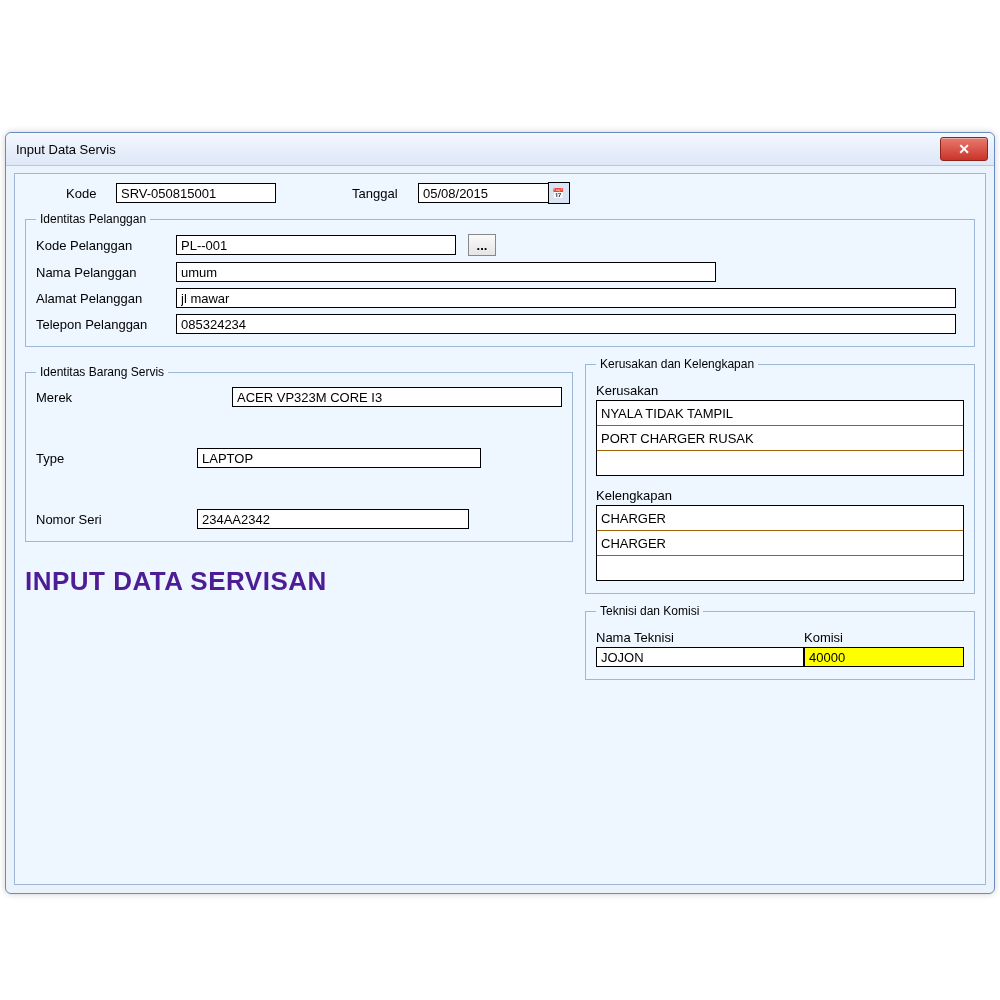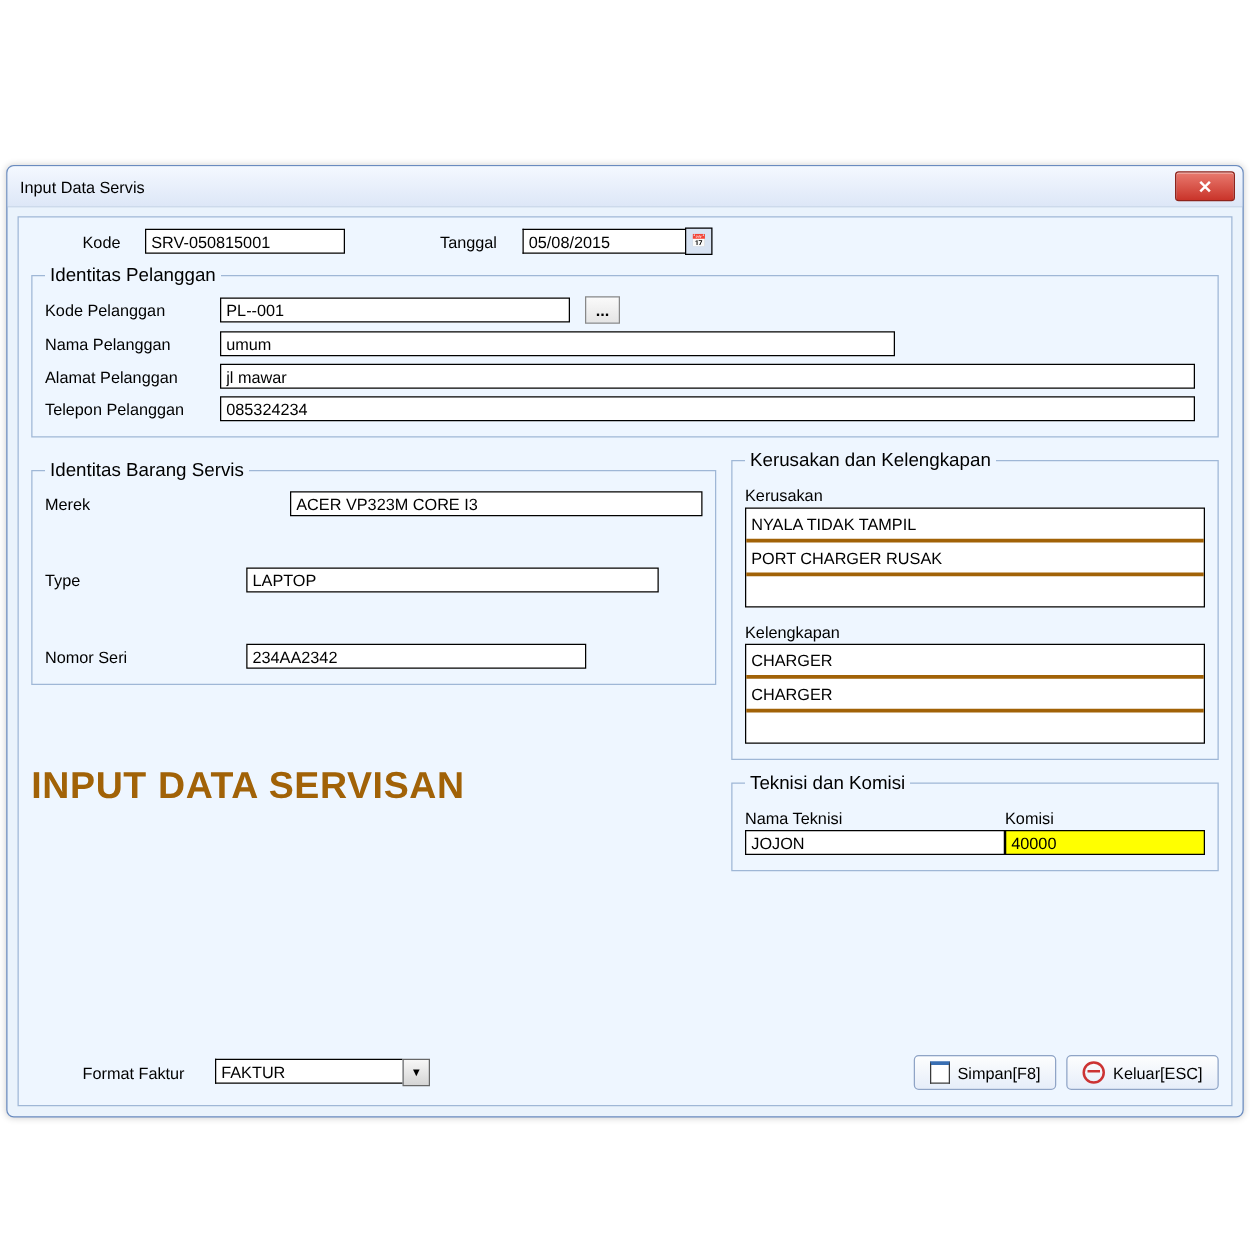--- a/index.html
+++ b/index.html
@@ -10,36 +10,36 @@
   .closebtn{position:absolute;right:6px;top:4px;width:46px;height:22px;background:linear-gradient(#e97a6f,#c9342a);border:1px solid #8e241c;border-radius:3px;display:flex;align-items:center;justify-content:center;color:#fff;font-weight:bold;font-size:12px;box-shadow:inset 0 1px 0 rgba(255,255,255,.4);}
   .closebtn span{display:block;line-height:1;font-size:14px;}
   .client{position:absolute;left:8px;top:40px;right:8px;bottom:8px;border:1px solid #9fb7d6;background:#eef6ff;padding:8px 10px;}
   .row{display:flex;align-items:center;gap:6px;}
   .lbl{display:inline-block;margin-left:41px;}
   input.txt{height:20px;border:1px solid #000;background:#fff;font:inherit;padding:0 4px;box-sizing:border-box;}
   .dateinp{display:flex;align-items:center;}
   .dateinp input{border-right:none;}
   .datebtn{width:20px;height:20px;border:1px solid #000;background:#d8e3f3;font-size:10px;font-weight:bold;display:flex;align-items:center;justify-content:center;}
   fieldset{border:1px solid #9fb7d6;margin:8px 0 0 0;padding:8px 10px 12px 10px;}
-  legend{padding:0 4px;font-size:15px;}
+  legend{padding:0 4px;font-size:12px;}
   .formgrid{display:grid;grid-template-columns:140px 1fr;row-gap:6px;align-items:center;}
   .ellbtn{width:26px;height:20px;border:1px solid #888;background:linear-gradient(#fafafa,#e5e5e5);font-weight:bold;display:inline-flex;align-items:center;justify-content:center;margin-left:6px;}
   .cols{display:flex;gap:12px;margin-top:10px;}
   .leftcol{flex:0 0 500px;}
   .rightcol{flex:1;}
   .rightcol fieldset{margin-top:0;}
   .listbox{border:1px solid #000;background:#fff;}
-  .listbox .cell{height:22px;border-bottom:3px solid #a16207;padding:1px 4px;font-size:13px;display:flex;align-items:center;}
+  .listbox .cell{height:22px;border-bottom:1px solid #a16207;padding:1px 4px;font-size:13px;display:flex;align-items:center;}
   .listbox .cell:last-child{border-bottom:none;}
   .sublbl{margin:4px 0 2px 0;}
   .tkwrap{display:flex;gap:0;}
   .tkcol{flex:1;}
   .tkcol input{width:100%;}
   .hlyellow{background:#ffff00 !important;}
-  .watermark{color:#a16207;font-family:Arial,sans-serif;font-weight:bold;font-size:30px;letter-spacing:.5px;margin-top:64px;}
+  .watermark{color:#4c1d95;font-family:Arial,sans-serif;font-weight:bold;font-size:26px;letter-spacing:.5px;margin-top:24px;}
   .bottombar{position:absolute;left:10px;right:10px;bottom:12px;display:flex;align-items:center;justify-content:space-between;}
   .combo{display:flex;}
   .combo input{width:150px;border-right:none;}
   .combo .cbtn{width:20px;height:20px;border:1px solid #676767;background:linear-gradient(#f7f7f7,#d5d5d5);display:flex;align-items:center;justify-content:center;font-size:9px;}
   .btns{display:flex;gap:8px;}
   .btn{height:28px;padding:0 12px;border:1px solid #8fa4c6;border-radius:4px;background:linear-gradient(#fdfefe,#e6edf9);display:inline-flex;align-items:center;gap:6px;font:inherit;}
   .btn .ico{width:14px;height:14px;display:inline-block;}
   .ico-save{border:1px solid #3a3a3a;border-top:3px solid #3a6fb2;background:#fff;}
   .ico-exit{width:14px;height:14px;border-radius:50%;border:2px solid #c33;position:relative;}
   .ico-exit:after{content:"";position:absolute;left:2px;right:2px;top:5px;height:2px;background:#c33;}
@@ -86,21 +86,21 @@
     </fieldset>
 
     <div class="cols">
       <div class="leftcol">
         <fieldset>
           <legend>Identitas Barang Servis</legend>
           <div class="formgrid" style="grid-template-columns:120px 1fr;gap:41px;">
             <span>Merek</span>
             <input class="txt" style="width: 330px; margin-left: 35px;" value="ACER VP323M CORE I3">
             <span>Type</span>
-            <input class="txt" style="width: 330px;" value="LAPTOP">
+            <input class="txt" style="width: 284px;" value="LAPTOP">
             <span>Nomor Seri</span>
             <input class="txt" style="width: 272px;" value="234AA2342">
           </div>
         </fieldset>
         <div class="watermark">INPUT DATA SERVISAN</div>
       </div>
 
       <div class="rightcol">
         <fieldset>
           <legend>Kerusakan dan Kelengkapan</legend>
@@ -127,36 +127,17 @@
             </div>
             <div class="tkcol">
               <div class="sublbl">Komisi</div>
               <input class="txt hlyellow" value="40000" style="">
             </div>
           </div>
         </fieldset>
       </div>
     </div>
 
-    <div class="bottombar">
-      <div class="row">
-        <span class="lbl" style="width:100px">Format Faktur</span>
-        <div class="combo">
-          <input class="txt" value="FAKTUR" style="">
-          <div class="cbtn">▼</div>
-        </div>
-      </div>
-      <div class="btns">
-        <button class="btn">
-          <span class="ico ico-save"></span>
-          <span>Simpan[F8]</span>
-        </button>
-        <button class="btn">
-          <span class="ico ico-exit"></span>
-          <span>Keluar[ESC]</span>
-        </button>
-      </div>
-    </div>
 
   </div>
 </div>
 
 </div>
 
 </body></html>

